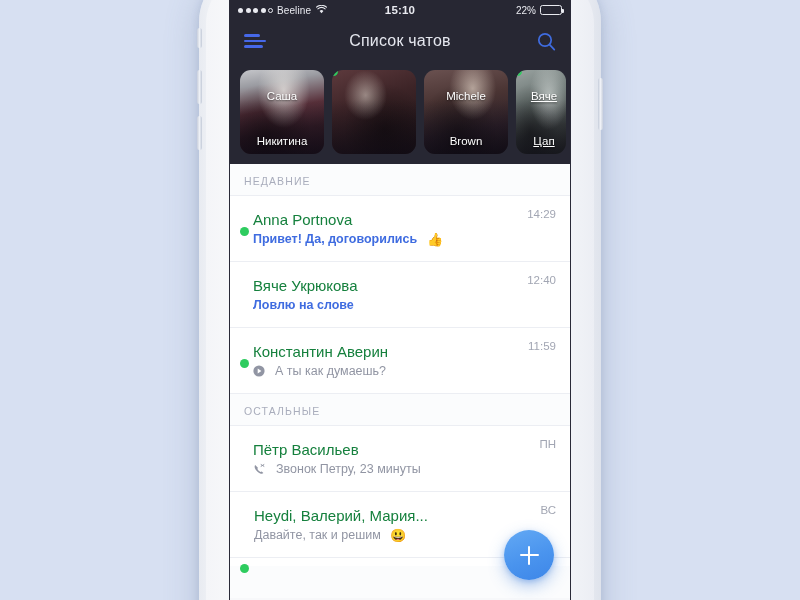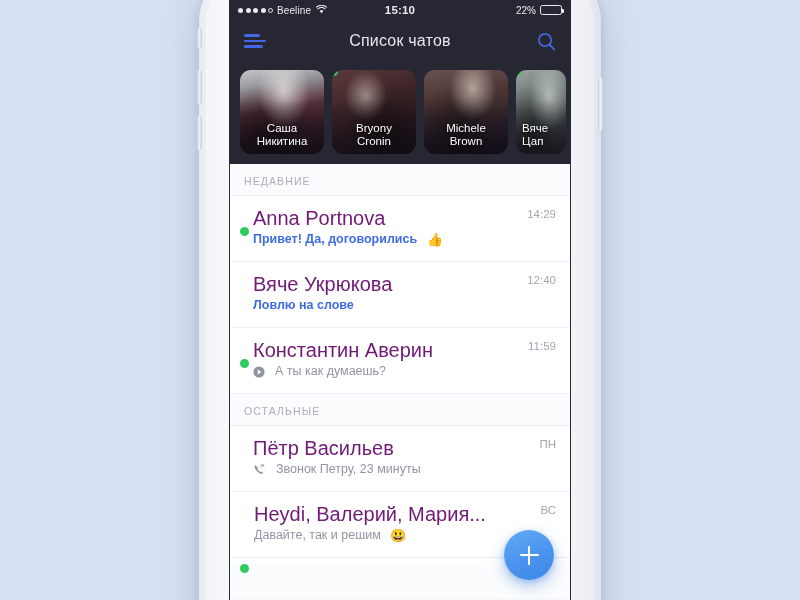--- a/index.html
+++ b/index.html
@@ -155,29 +155,29 @@
   }
   .story-name {
     position: absolute; left: 0; right: 0; bottom: 6px;
     text-align: center;
     color: #fff;
     font-size: 11.5px;
     line-height: 13px;
     text-shadow: 0 1px 2px rgba(0,0,0,.6);
     white-space: nowrap;
   }
-  .story-name .ln { display: block; }
+  .story-name .ln { display: block; margin-top: 32px; }
   .story-online {
     position: absolute; left: -3px; top: -3px;
     width: 9px; height: 9px; border-radius: 50%;
     background: #2ecc5f;
     z-index: 3;
   }
   .story.last { width: 50px; }
-  .story.last .story-name { text-align: left; padding-left: 6px; }
+  .story.last .story-name { text-align: center; padding-left: 6px; text-decoration: underline; }
 
   
   .art-a { background: linear-gradient(170deg,#c6c7cb 0%,#9b9ca2 18%,#58303a 46%,#351d26 70%,#20131b 100%); }
   .art-b { background: linear-gradient(160deg,#5d3a3d 0%,#3d2427 40%,#2a1a1d 70%,#1d1215 100%); }
   .art-c { background: linear-gradient(170deg,#6a5150 0%,#4a3433 35%,#2d2028 70%,#1a1318 100%); }
   .art-d { background: linear-gradient(160deg,#9aa3a1 0%,#6b7573 35%,#3b403f 70%,#242725 100%); }
   .art-a::after, .art-b::after, .art-c::after, .art-d::after {
     content:""; position:absolute; inset:0;
     background:
       radial-gradient(ellipse at 52% 24%, rgba(235,232,228,.75) 0%, rgba(235,232,228,0) 42%),
@@ -249,22 +249,22 @@
   }
   .av-grid { display: grid; grid-template-columns: 1fr 1fr; grid-template-rows: 1fr 1fr; width:100%; height:100%; gap:1px; }
   .av-grid span { display:block; }
   .g1 { background: linear-gradient(140deg,#7e828a,#3e4247); }
   .g2 { background: linear-gradient(140deg,#b9bec6,#6f747c); }
   .g3 { background: linear-gradient(140deg,#8fa3b8,#3d4d60); }
   .g4 { background: linear-gradient(140deg,#cfc9c3,#8d7f77); }
 
   .row-main { flex: 1 1 auto; min-width: 0; }
   .row-name {
-    font-size: 20px;
-    color: #701a75;
+    font-size: 15px;
+    color: #15803d;
     line-height: 19px;
     white-space: nowrap;
     overflow: hidden;
     text-overflow: ellipsis;
   }
   .row-msg {
     font-size: 12.5px;
     line-height: 17px;
     margin-top: 2px;
     white-space: nowrap;
@@ -371,24 +371,20 @@
           <span class="story-shade"></span>
           <span class="story-name">
             <span class="ln">Саша</span>
             <span class="ln">Никитина</span>
           </span>
         </div>
         <div class="story">
           <span class="story-online"></span>
           <span class="story-img art-b"></span>
           <span class="story-shade"></span>
-          <span class="story-name">
-            <span class="ln">Bryony</span>
-            <span class="ln">Cronin</span>
-          </span>
         </div>
         <div class="story">
           <span class="story-img art-c"></span>
           <span class="story-shade"></span>
           <span class="story-name">
             <span class="ln">Michele</span>
             <span class="ln">Brown</span>
           </span>
         </div>
         <div class="story last">

